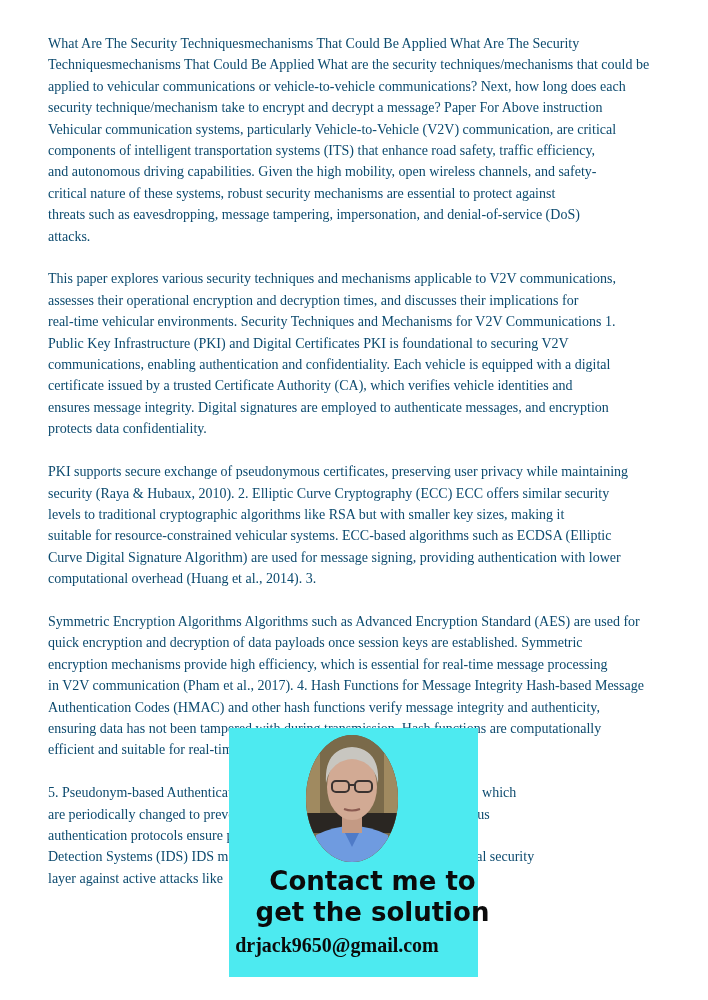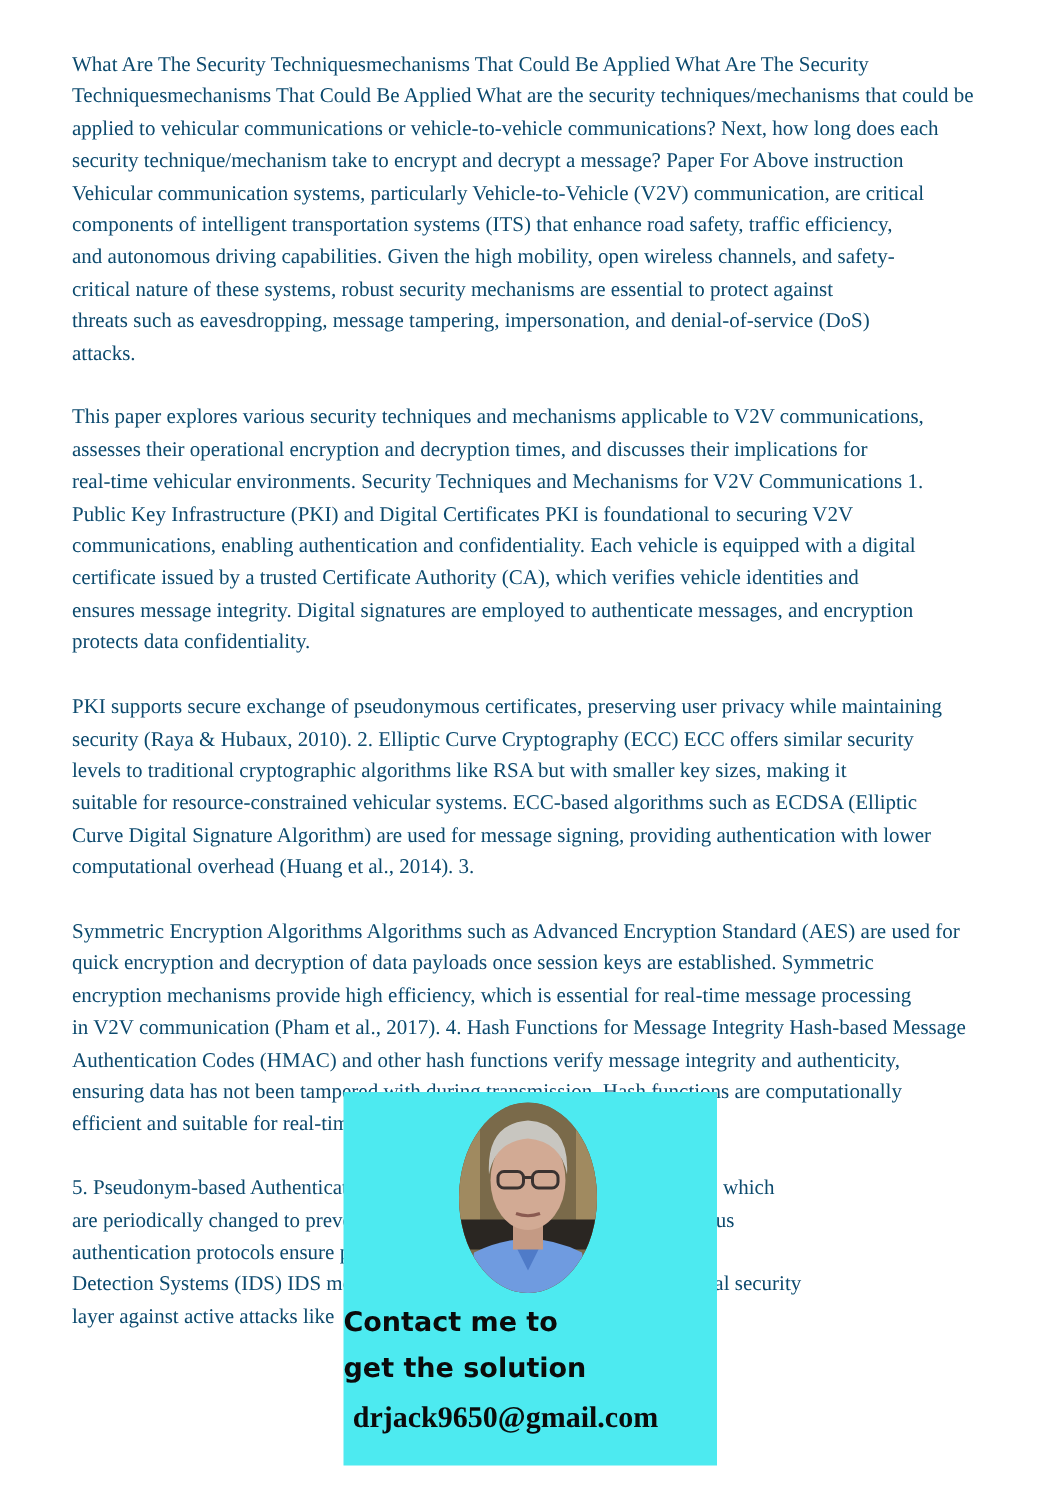--- a/index.html
+++ b/index.html
@@ -48,23 +48,24 @@
     .portrait svg {
       width: 100%;
       height: 100%;
       display: block;
     }
     .promo-headline {
       position: absolute;
       left: 0;
       top: 138px;
       width: 287px;
+      text-align: center;
       font-family: "DejaVu Sans", "Liberation Sans", sans-serif;
       font-weight: bold;
-      font-size: 18px;
+      font-size: 26px;
       line-height: 31px;
       color: #0b0b0b;
       white-space: pre-line;
     }
     .promo-email {
       position: absolute;
       left: 0;
       top: 204px;
       width: 216px;
       text-align: center;

